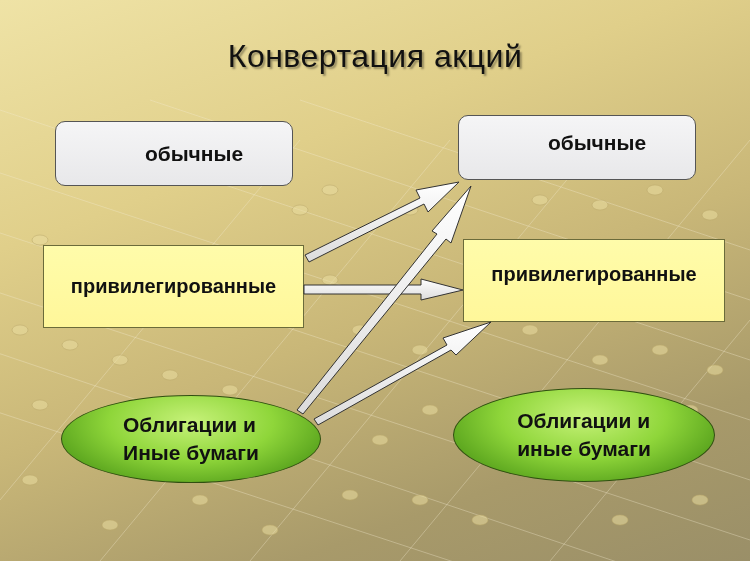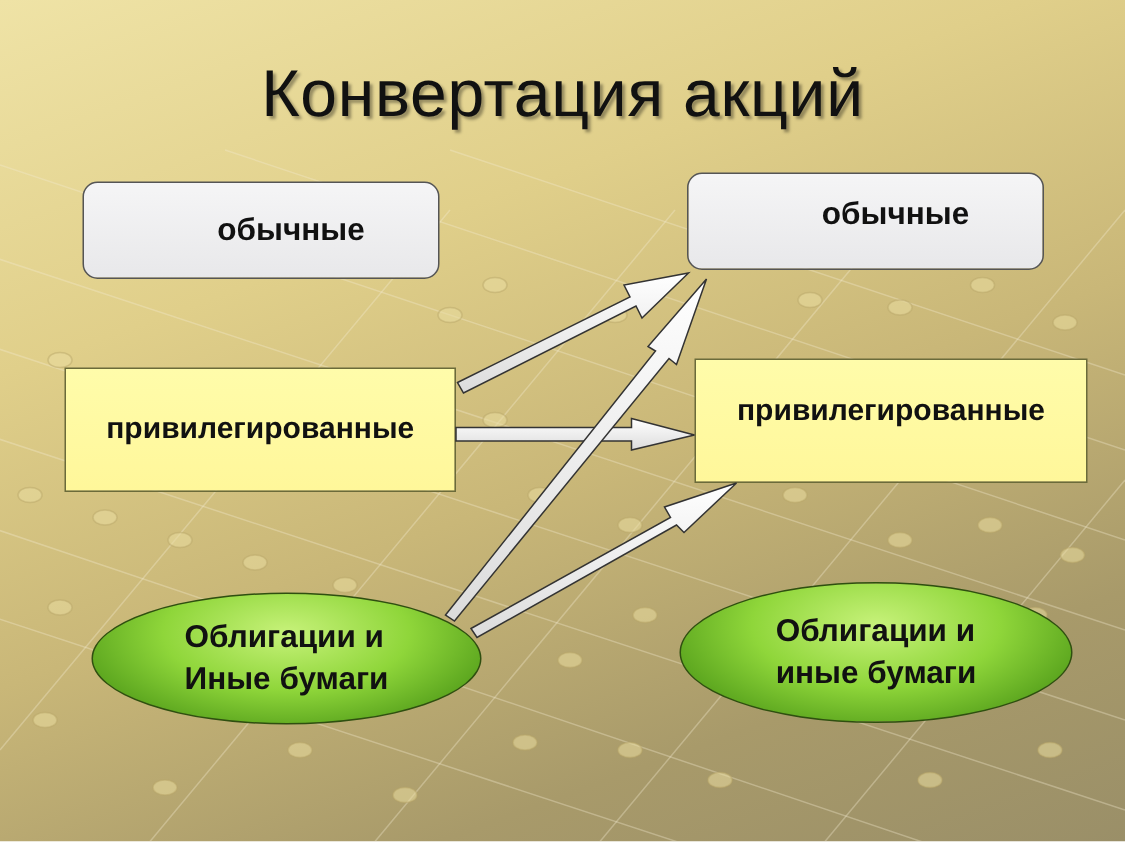--- a/index.html
+++ b/index.html
@@ -5,21 +5,21 @@
   html, body { margin: 0; padding: 0; }
   body { width: 750px; height: 561px; overflow: hidden; }
   .slide {
     position: relative; width: 750px; height: 561px; overflow: hidden;
     background: linear-gradient(160deg, #efe3a6 0%, #e0cf8a 30%, #c9b778 55%, #a89a6a 80%, #9a8f68 100%);
     font-family: "Liberation Sans", sans-serif;
   }
   .bg-grid { position: absolute; left: 0; top: 0; width: 750px; height: 561px; }
   .title {
     position: absolute; left: 0; top: 38px; width: 750px; text-align: center;
-    font-size: 44px; color: #111; letter-spacing: 0.5px;
+    font-size: 32px; color: #111; letter-spacing: 0.5px;
     text-shadow: 2px 2px 2px rgba(0,0,0,0.35);
   }
   .box {
     position: absolute; display: flex; align-items: center; justify-content: center;
     font-weight: bold; color: #111; box-sizing: border-box;
   }
   .box-gray {
     background: linear-gradient(#f5f5f6, #e8e8ea);
     border: 1.5px solid #555; border-radius: 10px;
     font-size: 21px;

